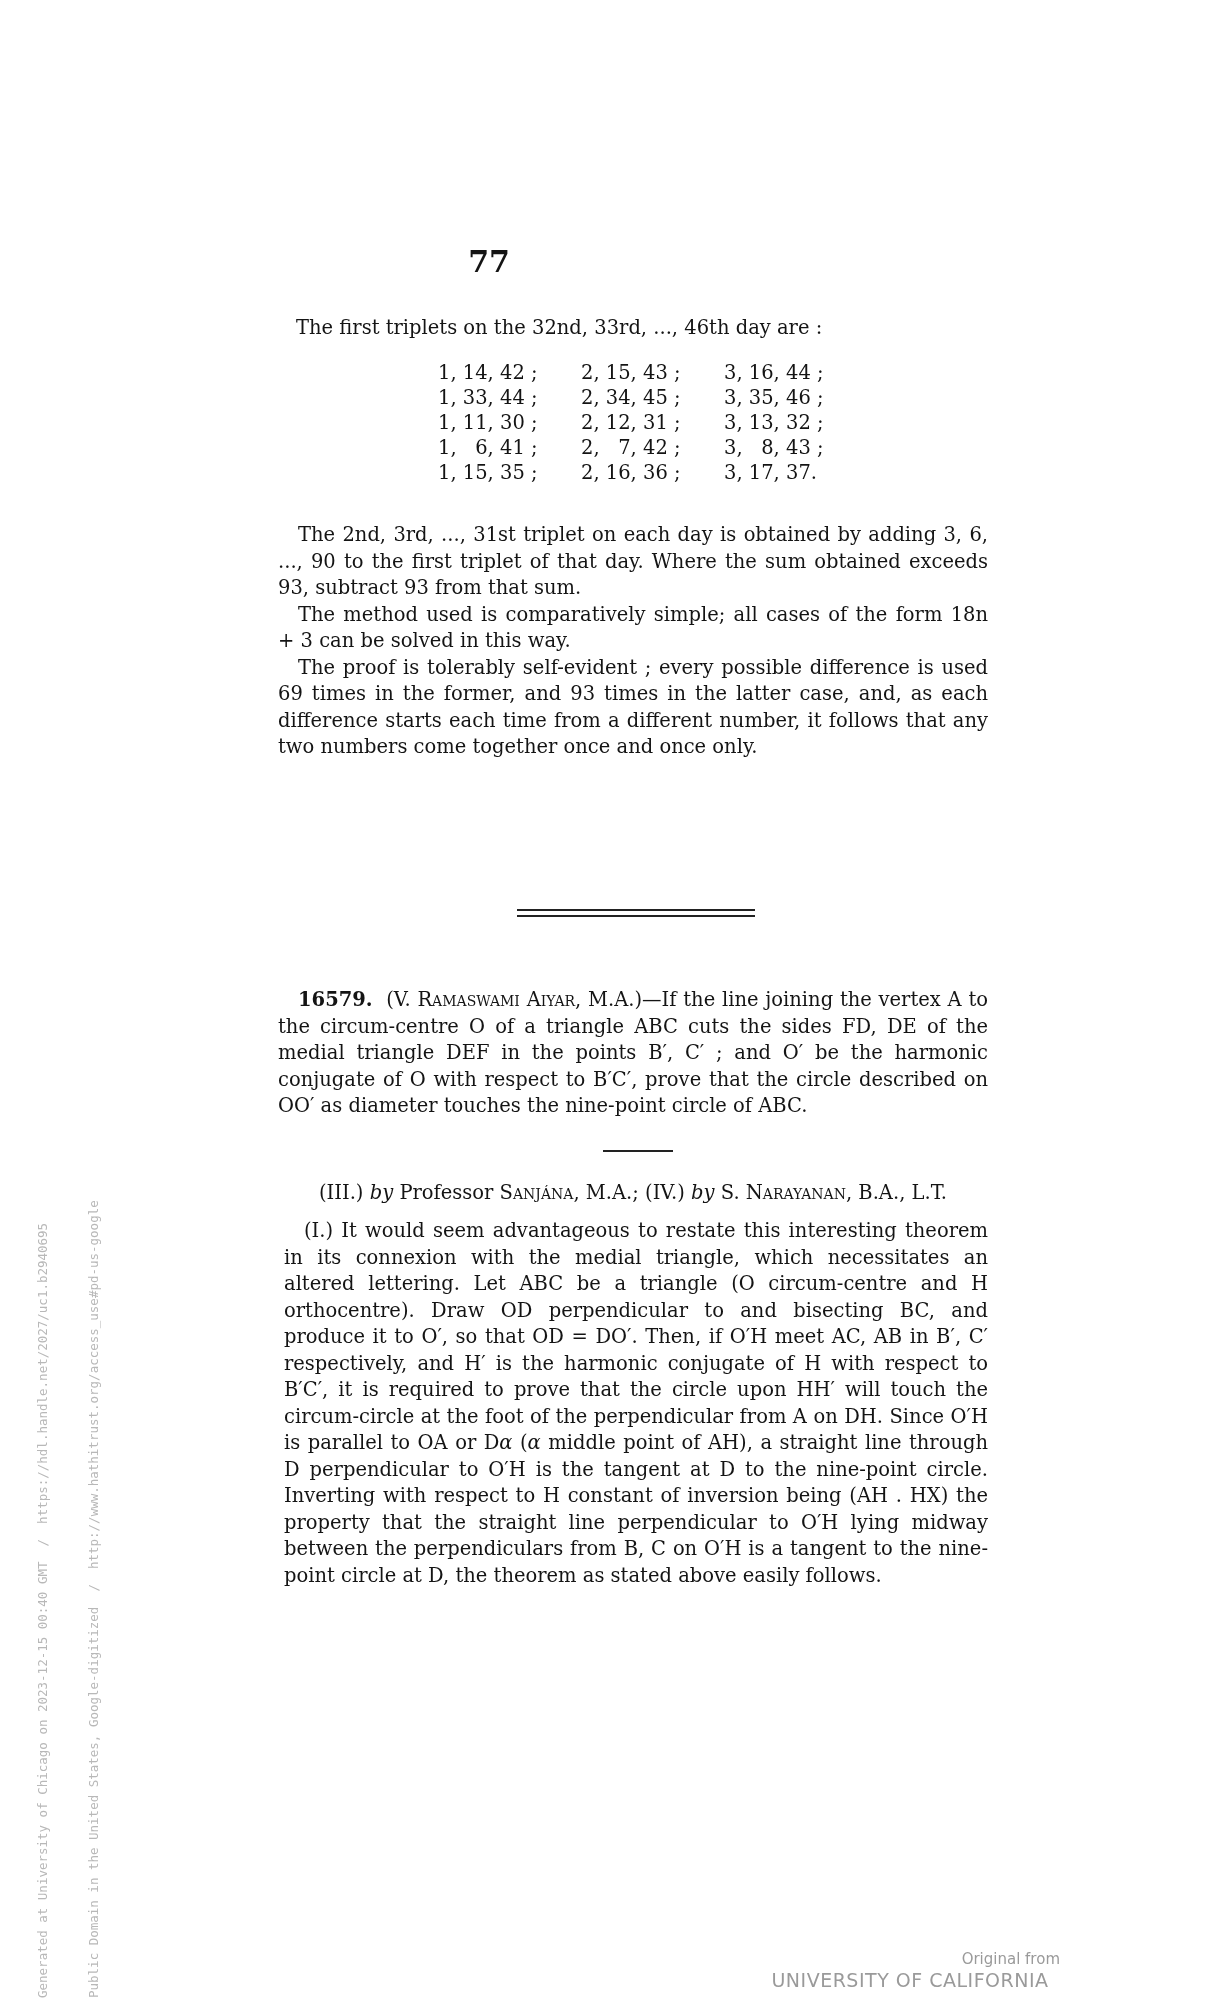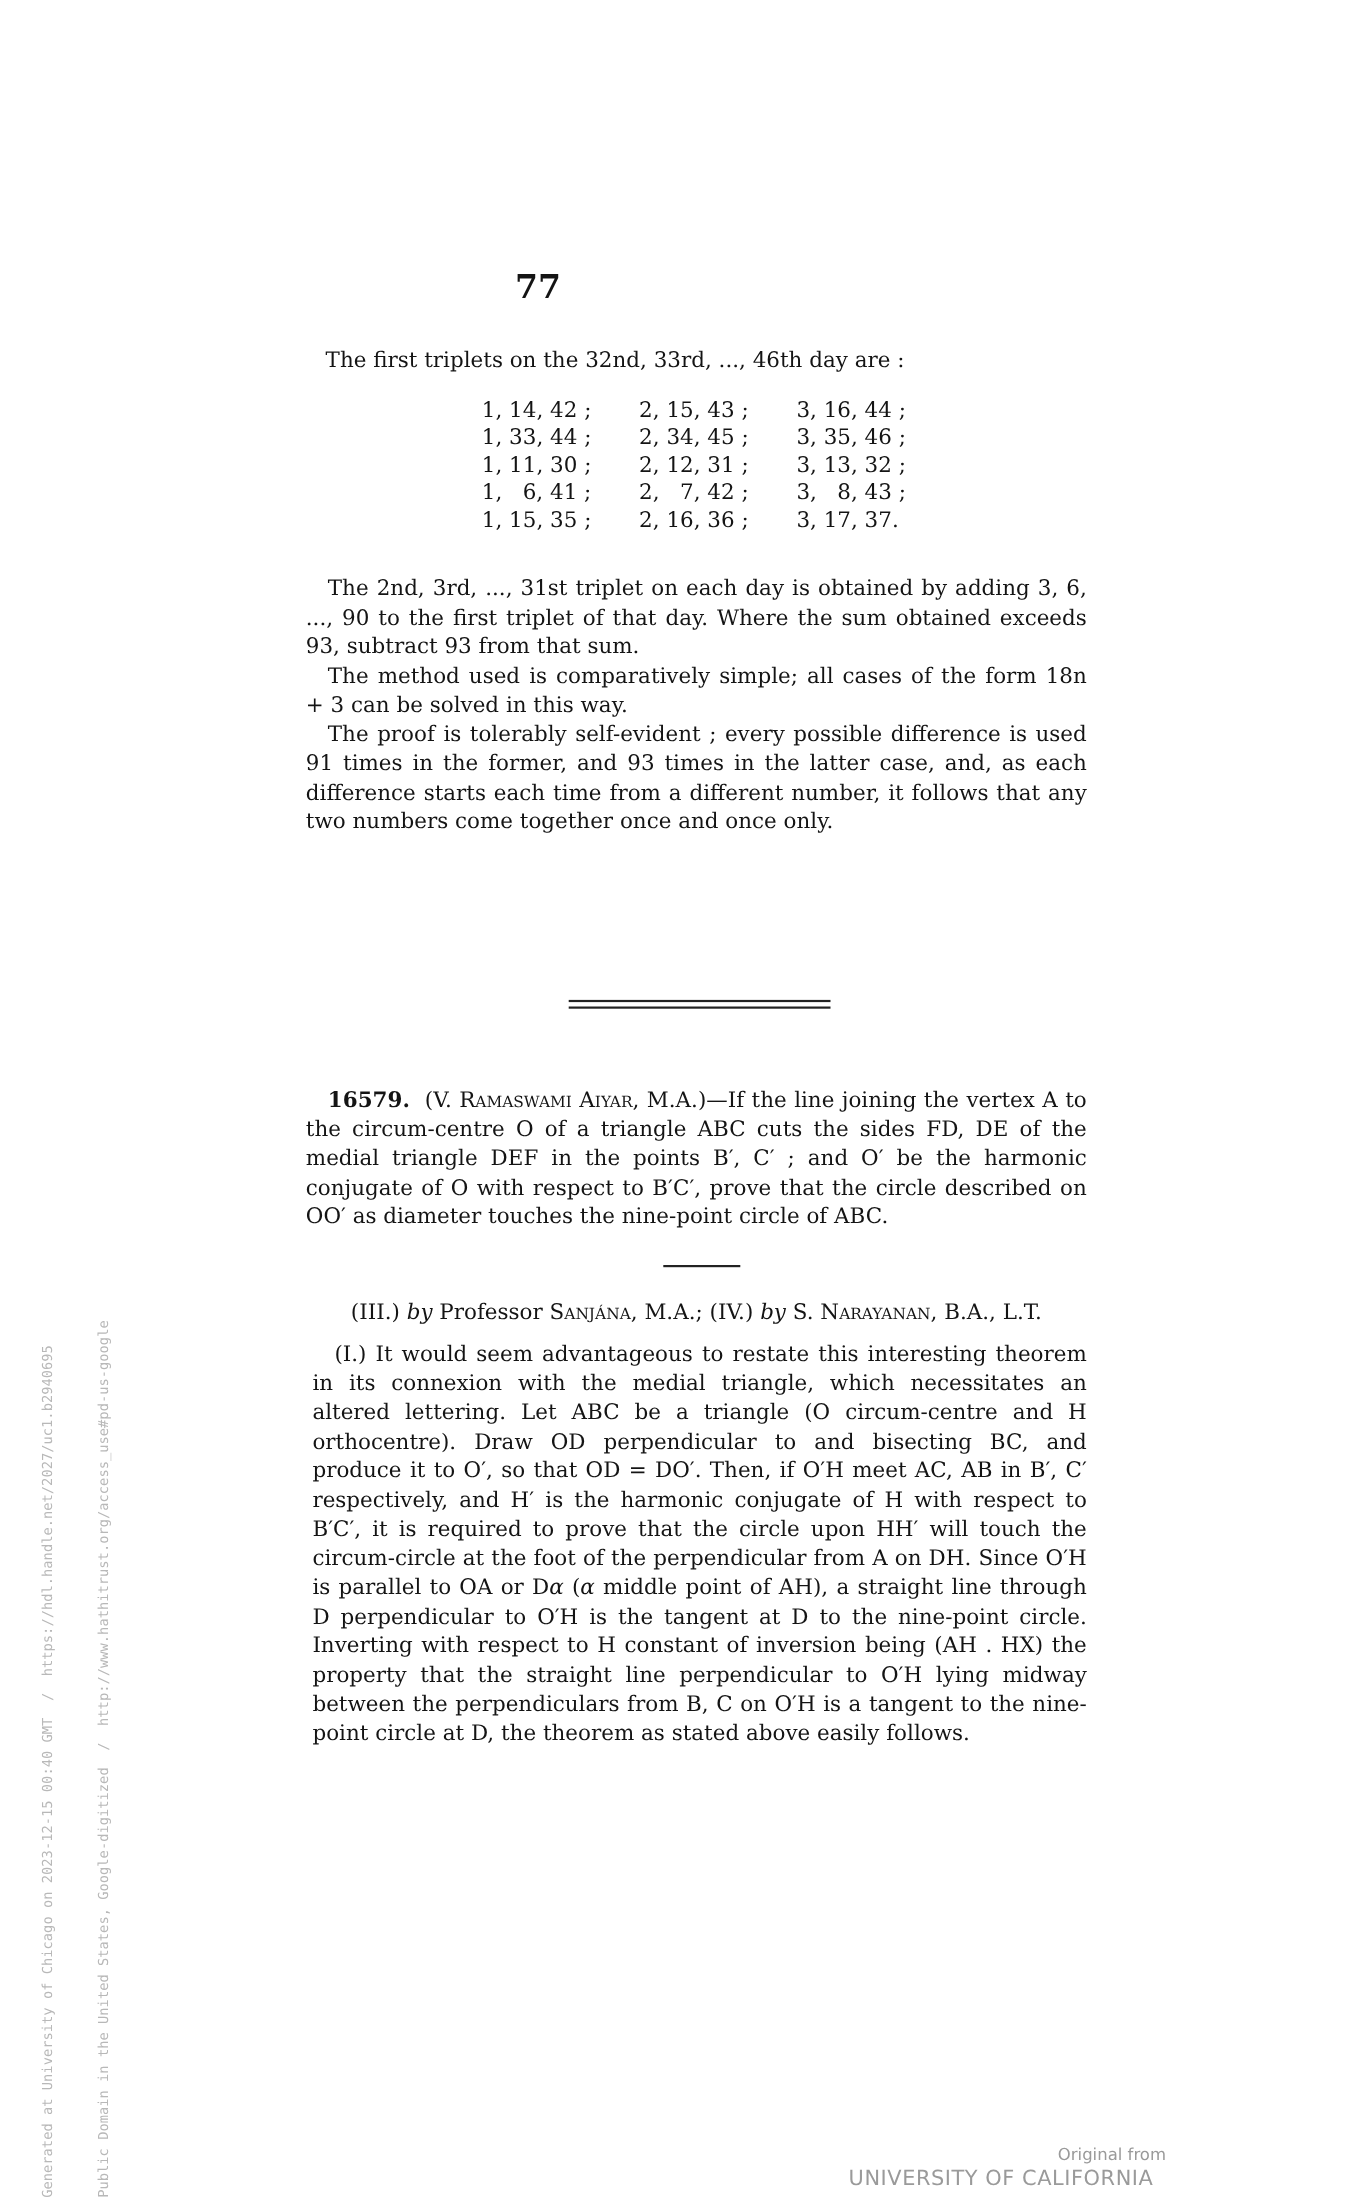--- a/index.html
+++ b/index.html
@@ -67,21 +67,21 @@
   <div class="row">
     <span class="cell">1, 15, 35 ;</span>
     <span class="cell">2, 16, 36 ;</span>
     <span class="cell">3, 17, 37.</span>
   </div>
 </div>
 
 <div class="block para1">
   <p>The 2nd, 3rd, ..., 31st triplet on each day is obtained by adding 3, 6, ..., 90 to the first triplet of that day. Where the sum obtained exceeds 93, subtract 93 from that sum.</p>
   <p>The method used is comparatively simple; all cases of the form 18n + 3 can be solved in this way.</p>
-  <p>The proof is tolerably self-evident ; every possible difference is used 91 times in the former, and 93 times in the latter case, and, as each difference starts each time from a different number, it follows that any two numbers come together once and once only.</p>
+  <p>The proof is tolerably self-evident ; every possible difference is used 69 times in the former, and 93 times in the latter case, and, as each difference starts each time from a different number, it follows that any two numbers come together once and once only.</p>
 </div>
 
 <div class="sep-double"></div>
 
 <div class="block question">
   <p>
     <span class="num">16579.</span>&nbsp;&nbsp;<span>(V. </span><span class="sc">Ramaswami Aiyar</span><span>, M.A.)</span><span>—If the line joining the vertex A to the circum-centre O of a triangle ABC cuts the sides FD, DE of the medial triangle DEF in the points B′, C′ ; and O′ be the harmonic conjugate of O with respect to B′C′, prove that the circle described on OO′ as diameter touches the nine-point circle of ABC.</span>
   </p>
 </div>
 

